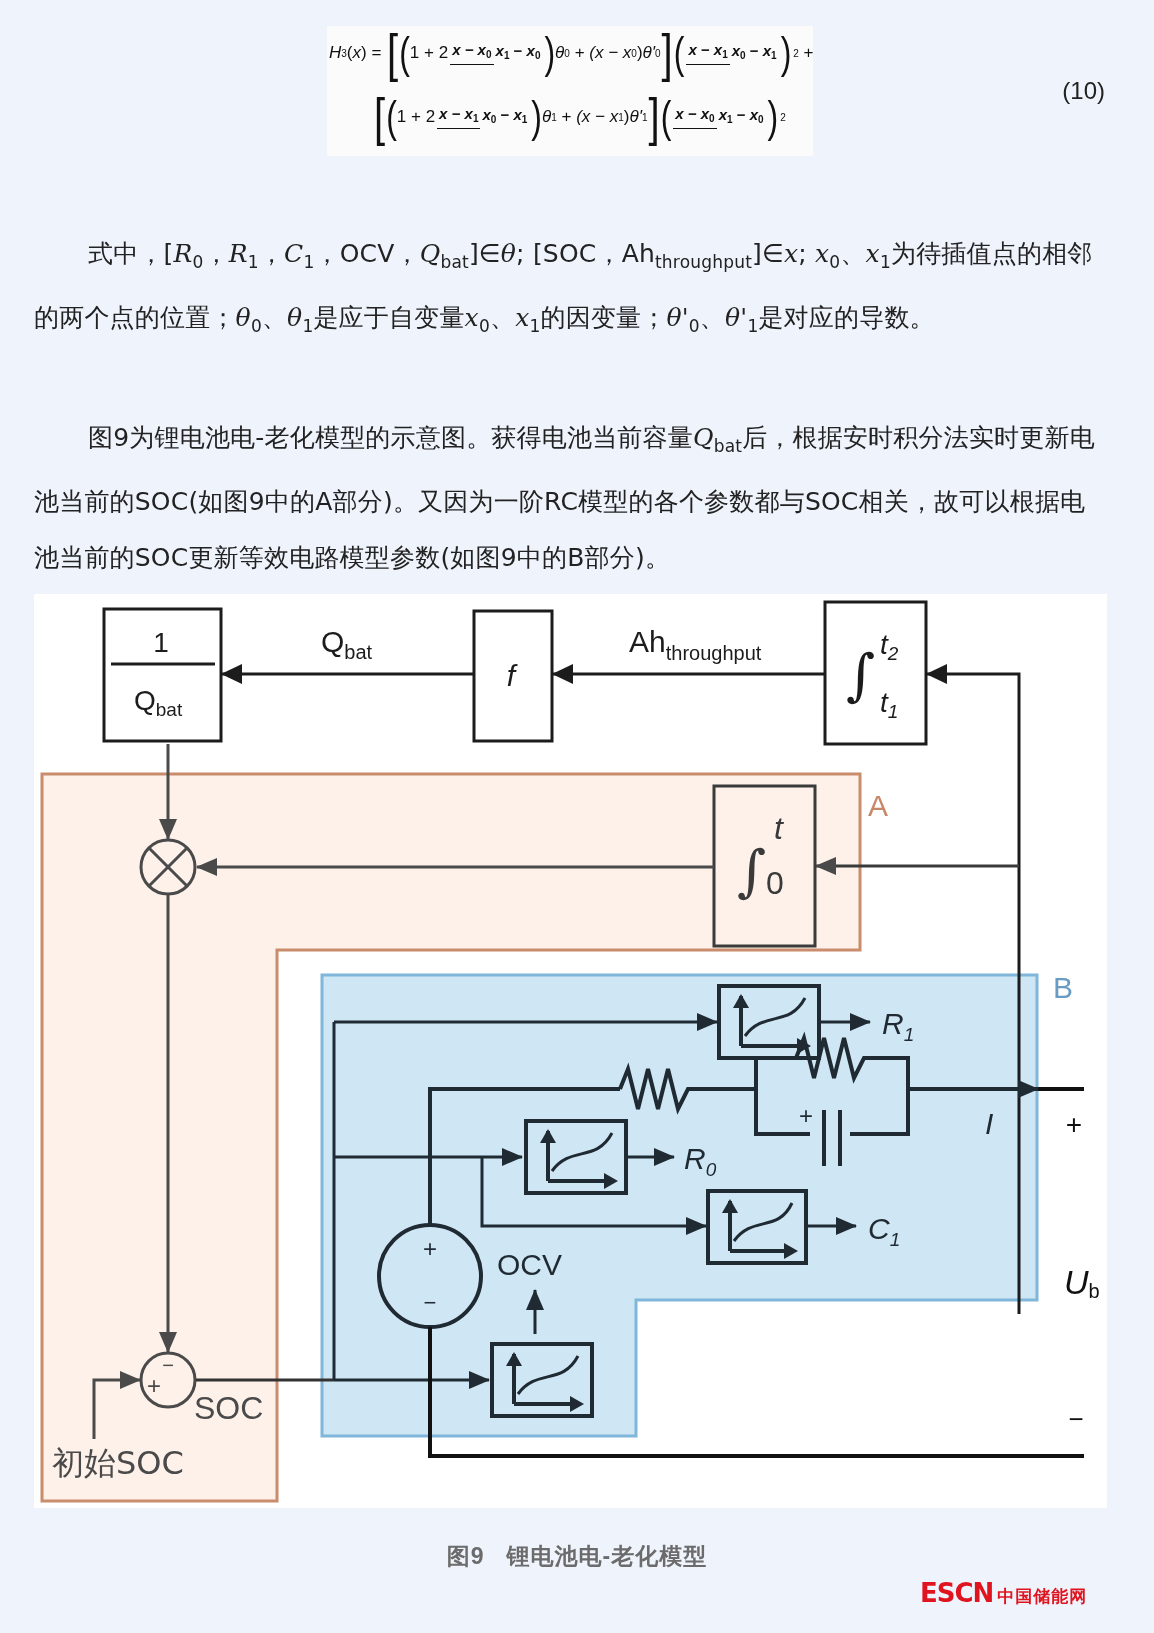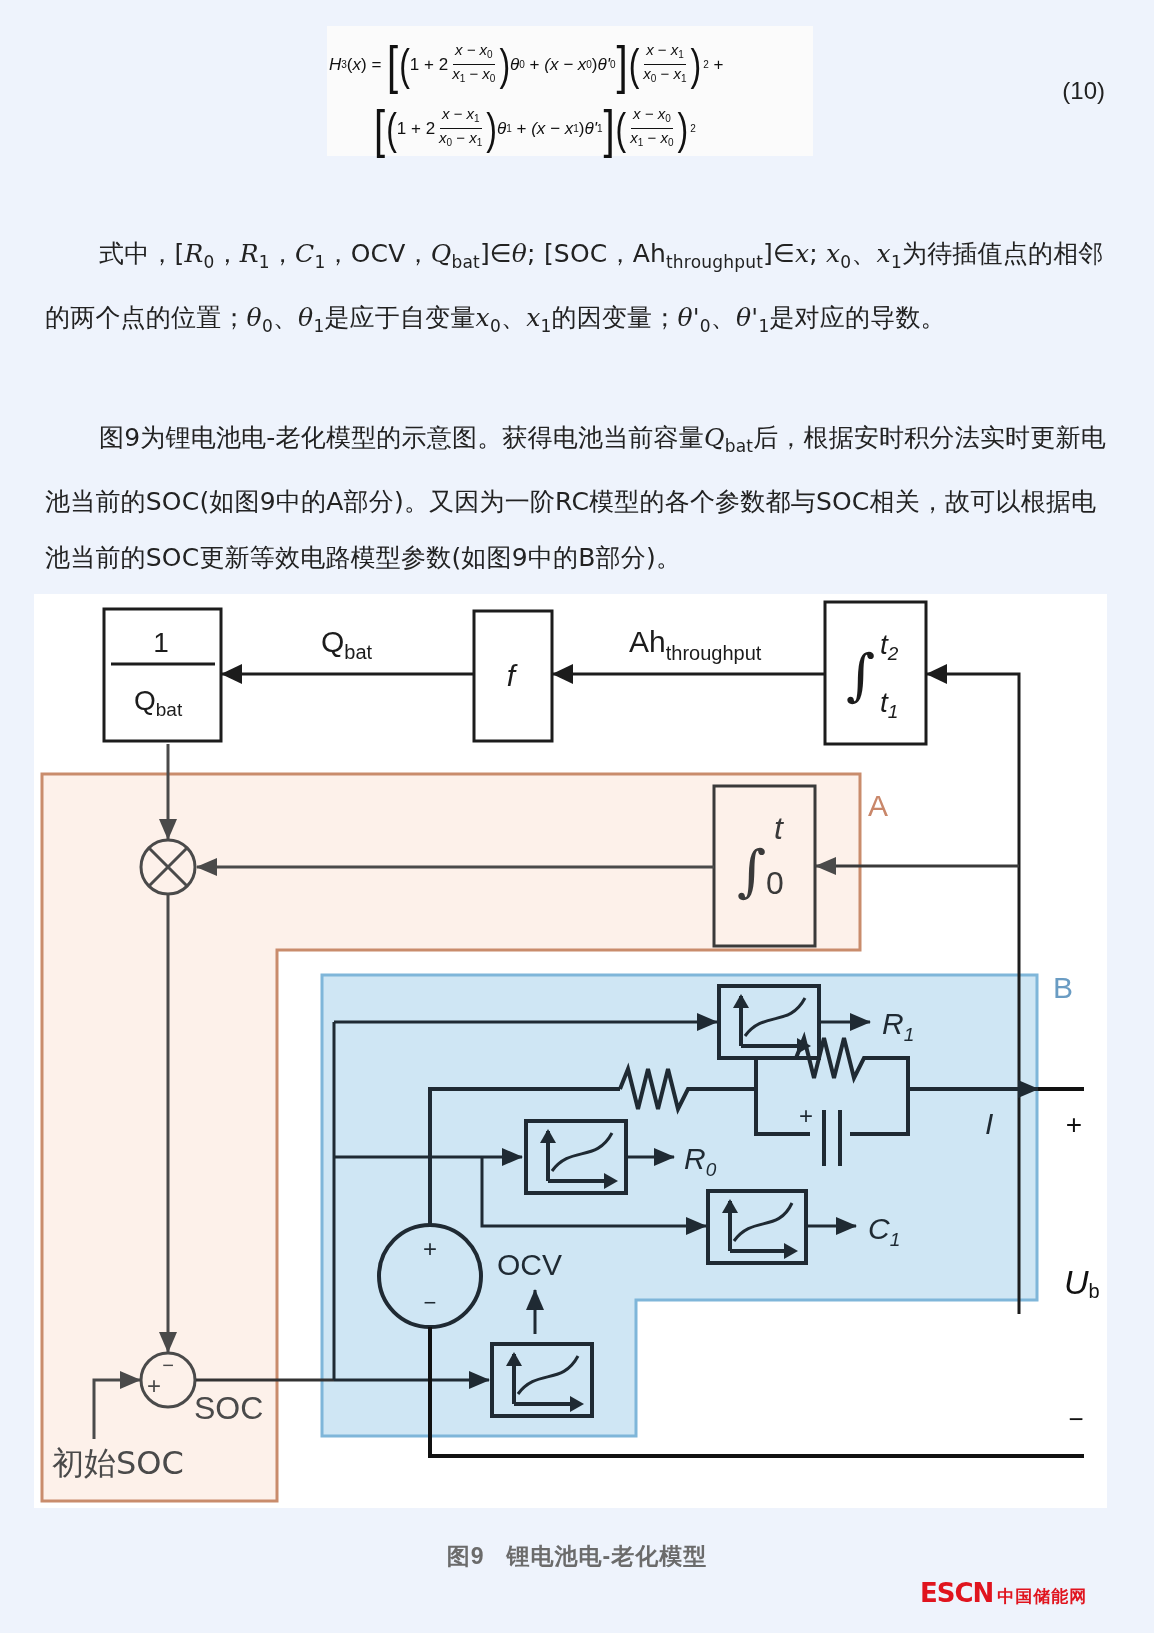--- a/index.html
+++ b/index.html
@@ -7,32 +7,32 @@
     width: 1154px; height: 1633px; background: #eef3fc; position: relative; overflow: hidden;
     font-family: "DejaVu Sans", "Liberation Sans", sans-serif; color: #222;
   }
   .eq-box {
     position: absolute; left: 327px; top: 26px; width: 486px; height: 130px; background: #fbfbfb;
     font-family: "Liberation Sans", sans-serif; font-size: 17px; color: #111;
   }
   .eq-line { position: absolute; display: flex; align-items: center; white-space: nowrap; }
   .eq-line.l1 { left: 2px; top: 4px; }
   .eq-line.l2 { left: 46px; top: 68px; }
-  .frac { display: inline-flex; flex-direction: column; align-items: center; margin: 11px 2px; font-size: 15px; line-height: 18px; }
+  .frac { display: inline-flex; flex-direction: row; align-items: center; margin: 11px 2px; font-size: 15px; line-height: 18px; font-weight: bold; }
   .frac .num { border-bottom: 1px solid #111; padding: 0 2px; }
   .frac .den { padding: 0 2px; }
   .big { font-size: 40px; font-weight: 300; line-height: 40px; transform: scaleY(1.3); display: inline-block; margin: 0 1px; }
   .mid { font-size: 32px; line-height: 32px; transform: scaleY(1.4); display: inline-block; }
   i { font-style: italic; }
   sub.s { font-size: 10px; vertical-align: -3px; }
   sup.s { font-size: 10px; vertical-align: 22px; margin-left: 2px; }
   .eq-num { position: absolute; right: 49px; top: 77px; font-size: 24px; color: #222; font-family: "Liberation Sans", sans-serif; }
   .para {
     position: absolute; left: 34px; width: 1072px; font-size: 25px; line-height: 56px; color: #222;
-    font-family: "DejaVu Sans", sans-serif; letter-spacing: 0.2px; margin-left: 11px;
+    font-family: "DejaVu Sans", sans-serif; letter-spacing: 0.2px;
   }
   .para .ind { display: inline-block; width: 54px; }
   .para i { font-family: "DejaVu Serif", serif; }
   .para sub { font-size: 17px; vertical-align: -6px; }
   .figure { position: absolute; left: 34px; top: 594px; width: 1073px; height: 914px; background: #ffffff; }
   .figure svg { display: block; }
   .caption {
     position: absolute; left: 0; width: 1154px; top: 1541px; text-align: center; font-size: 23px;
     font-weight: bold; color: #6b6b6b; font-family: Liberation Sans, sans-serif; letter-spacing: 1px;
   }

